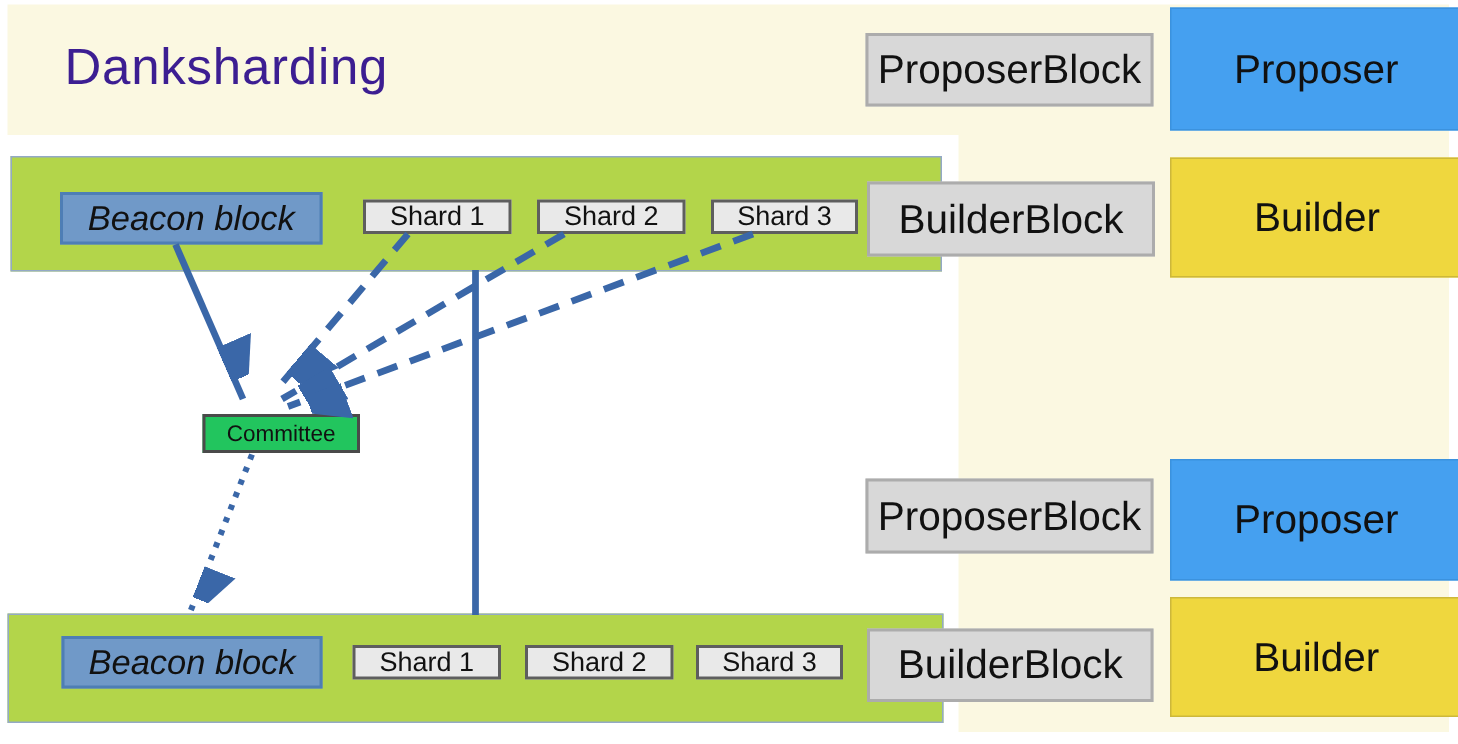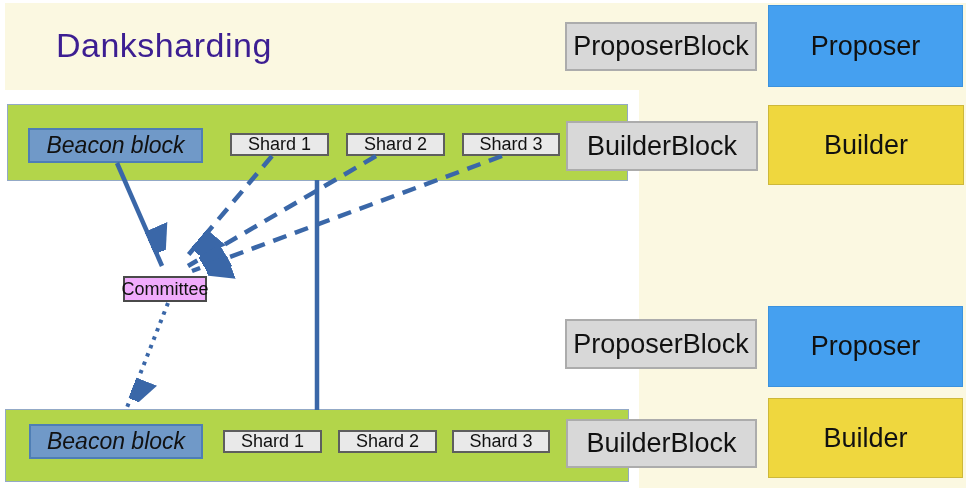--- a/index.html
+++ b/index.html
@@ -5,27 +5,27 @@
   html,body{margin:0;padding:0;}
   body{
     width:972px;height:496px;position:relative;background:#ffffff;
     font-family:"Liberation Sans", sans-serif;color:#111;overflow:hidden;
   }
   .abs{position:absolute;box-sizing:border-box;}
   
   #cream-panel{left:5px;top:3px;width:961px;height:485px;background:#FBF8E1;z-index:0;}
   #canvas-panel{left:0;top:90px;width:639px;height:406px;background:#ffffff;z-index:1;}
   
-  #title{left:56px;top:26px;z-index:2;font-size:34px;color:#3C1E92;letter-spacing:0.5px;}
+  #title{left:43px;top:26px;z-index:2;font-size:34px;color:#3C1E92;letter-spacing:0.5px;}
   
   .green-bar{background:#B3D54A;border:1px solid #93A9C6;z-index:2;}
   #green-bar-top{left:7px;top:104px;width:621px;height:77px;}
   #green-bar-bottom{left:5px;top:409px;width:624px;height:73px;}
   
-  .box{display:flex;align-items:center;justify-content:center;z-index:3;}
+  .box{display:flex;align-items:center;justify-content:center;z-index:3;margin-left:12px;}
   .beacon{background:#7099C8;border:2px solid #4E7EB5;font-size:23px;font-style:italic;}
   #beacon-top{left:28px;top:128px;width:175px;height:35px;}
   #beacon-bottom{left:29px;top:424px;width:174px;height:35px;}
   .shard{background:#E9E9E9;border:2px solid #5E5E5E;font-size:18px;text-align:center;}
   #shard-t1{left:230px;top:133px;width:99px;height:23px;}
   #shard-t2{left:346px;top:133px;width:99px;height:23px;}
   #shard-t3{left:462px;top:133px;width:98px;height:23px;}
   #shard-b1{left:223px;top:430px;width:99px;height:23px;}
   #shard-b2{left:338px;top:430px;width:99px;height:23px;}
   #shard-b3{left:452px;top:430px;width:98px;height:23px;}
@@ -33,21 +33,21 @@
   #proposerblock-top{left:565px;top:22px;width:192px;height:49px;}
   #builderblock-top{left:566px;top:121px;width:192px;height:50px;}
   #proposerblock-bottom{left:565px;top:319px;width:192px;height:50px;}
   #builderblock-bottom{left:566px;top:419px;width:191px;height:49px;}
   .proposer{background:#45A0F0;border:1px solid #3B92DE;font-size:27px;}
   #proposer-top{left:768px;top:5px;width:195px;height:82px;}
   #proposer-bottom{left:768px;top:306px;width:195px;height:81px;}
   .builder{background:#EFD73E;border:1px solid #CDB83A;font-size:27px;}
   #builder-top{left:768px;top:105px;width:196px;height:80px;}
   #builder-bottom{left:768px;top:398px;width:195px;height:80px;}
-  #committee{left:123px;top:276px;width:84px;height:26px;background:#f0abfc;border:2px solid #4A4A4A;font-size:18px;z-index:3;}
+  #committee{left:123px;top:276px;width:105px;height:26px;background:#22c55e;border:2px solid #4A4A4A;font-size:15px;z-index:3;}
   
   #arrow-layer{left:0;top:0;width:972px;height:496px;z-index:5;pointer-events:none;}
 </style>
 </head>
 <body>
 
 <div class="abs" id="cream-panel"></div>
 <div class="abs" id="canvas-panel"></div>
 
 <div class="abs" id="title">Danksharding</div>

